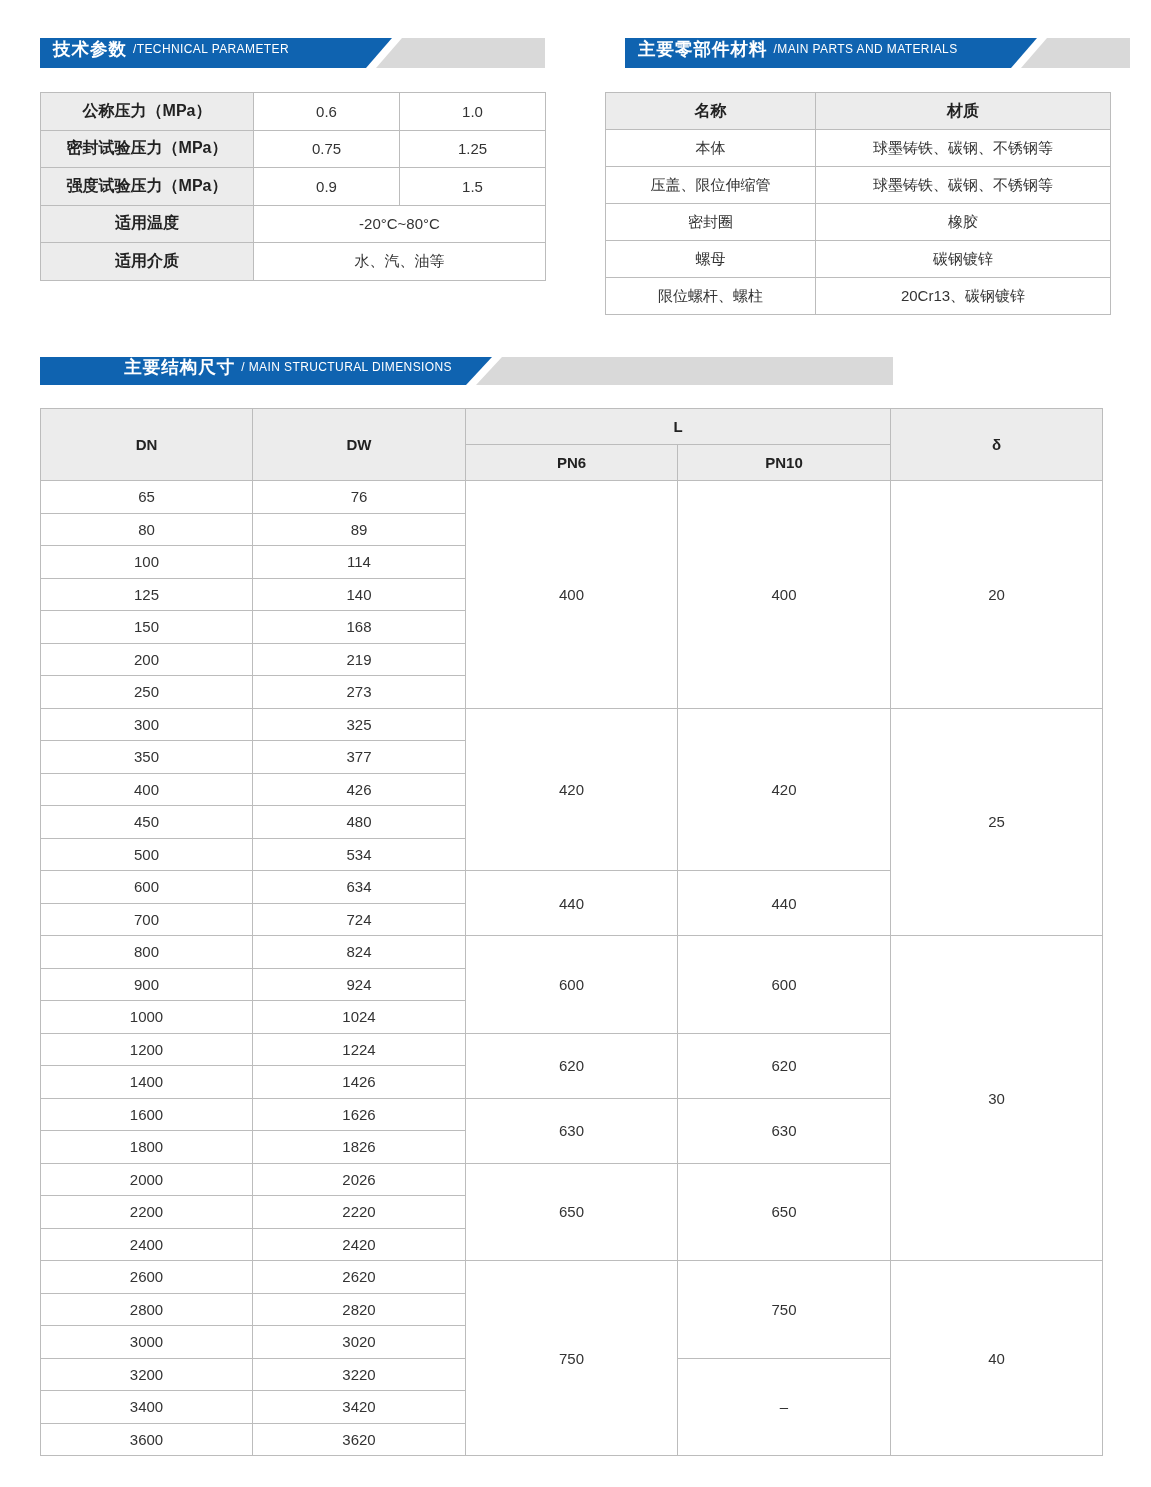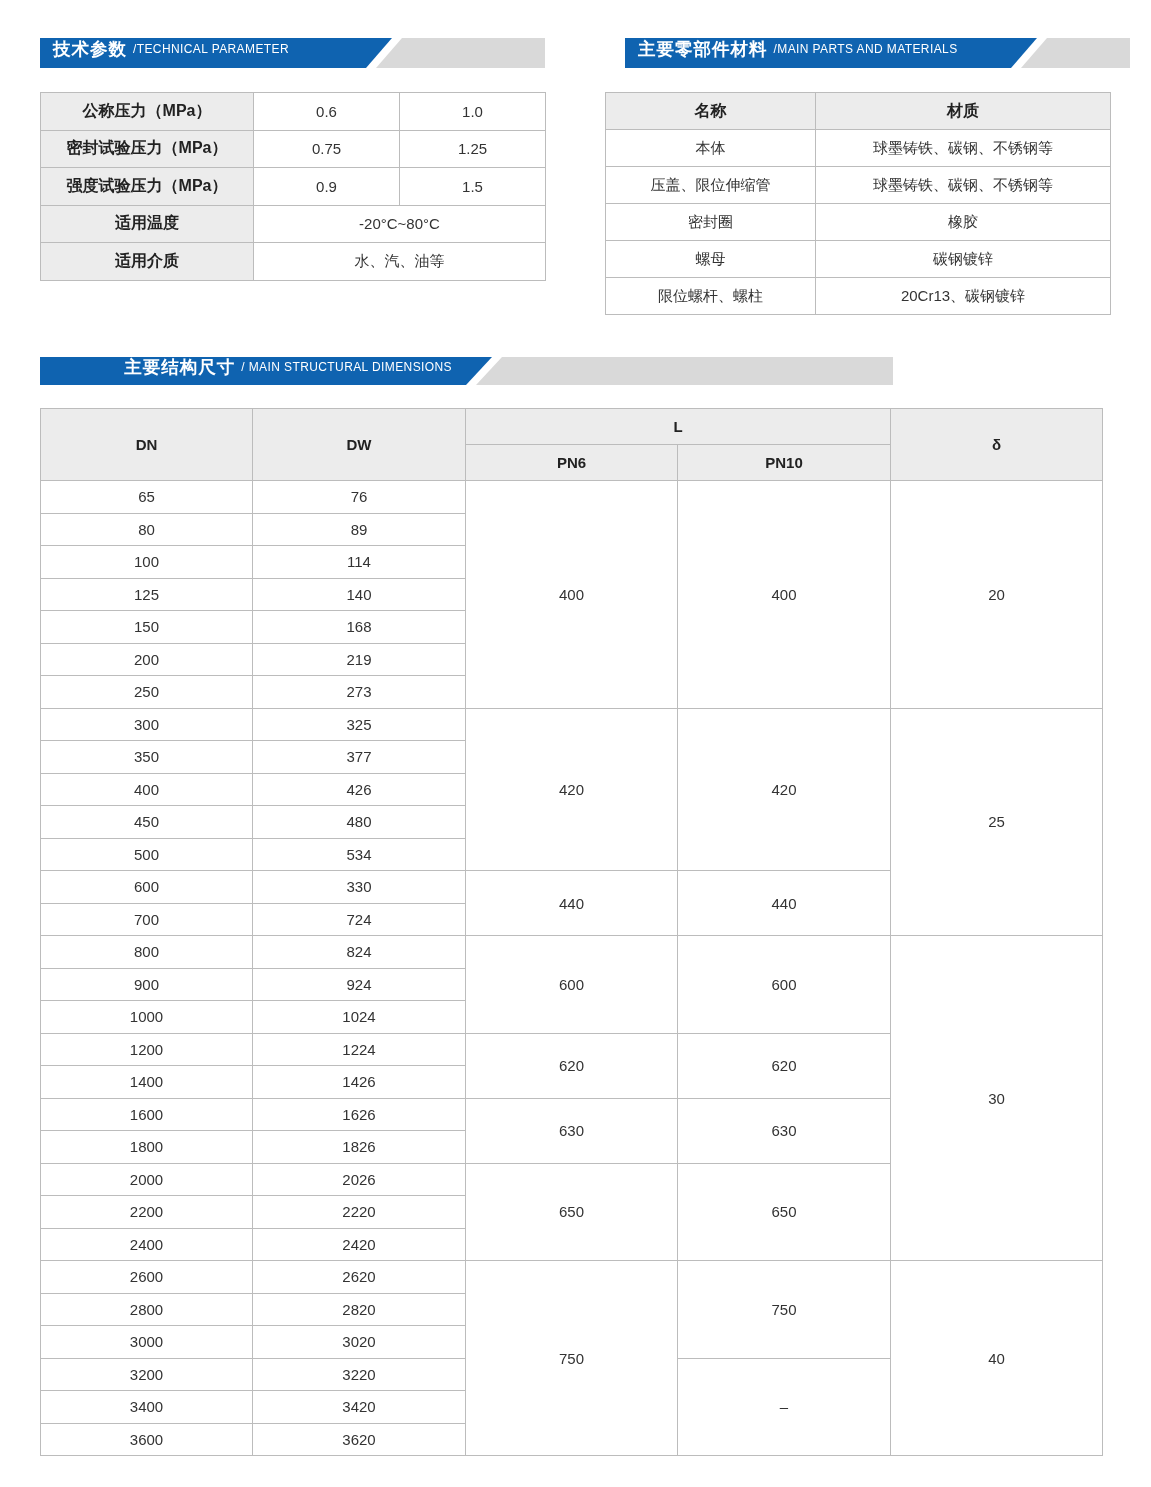--- a/index.html
+++ b/index.html
@@ -221,21 +221,21 @@
       <tr>
         <td>450</td>
         <td>480</td>
       </tr>
       <tr>
         <td>500</td>
         <td>534</td>
       </tr>
       <tr>
         <td>600</td>
-        <td>330</td>
+        <td>634</td>
         <td rowspan="2">440</td>
         <td rowspan="2">440</td>
       </tr>
       <tr>
         <td>700</td>
         <td>724</td>
       </tr>
       <tr>
         <td>800</td>
         <td>824</td>

